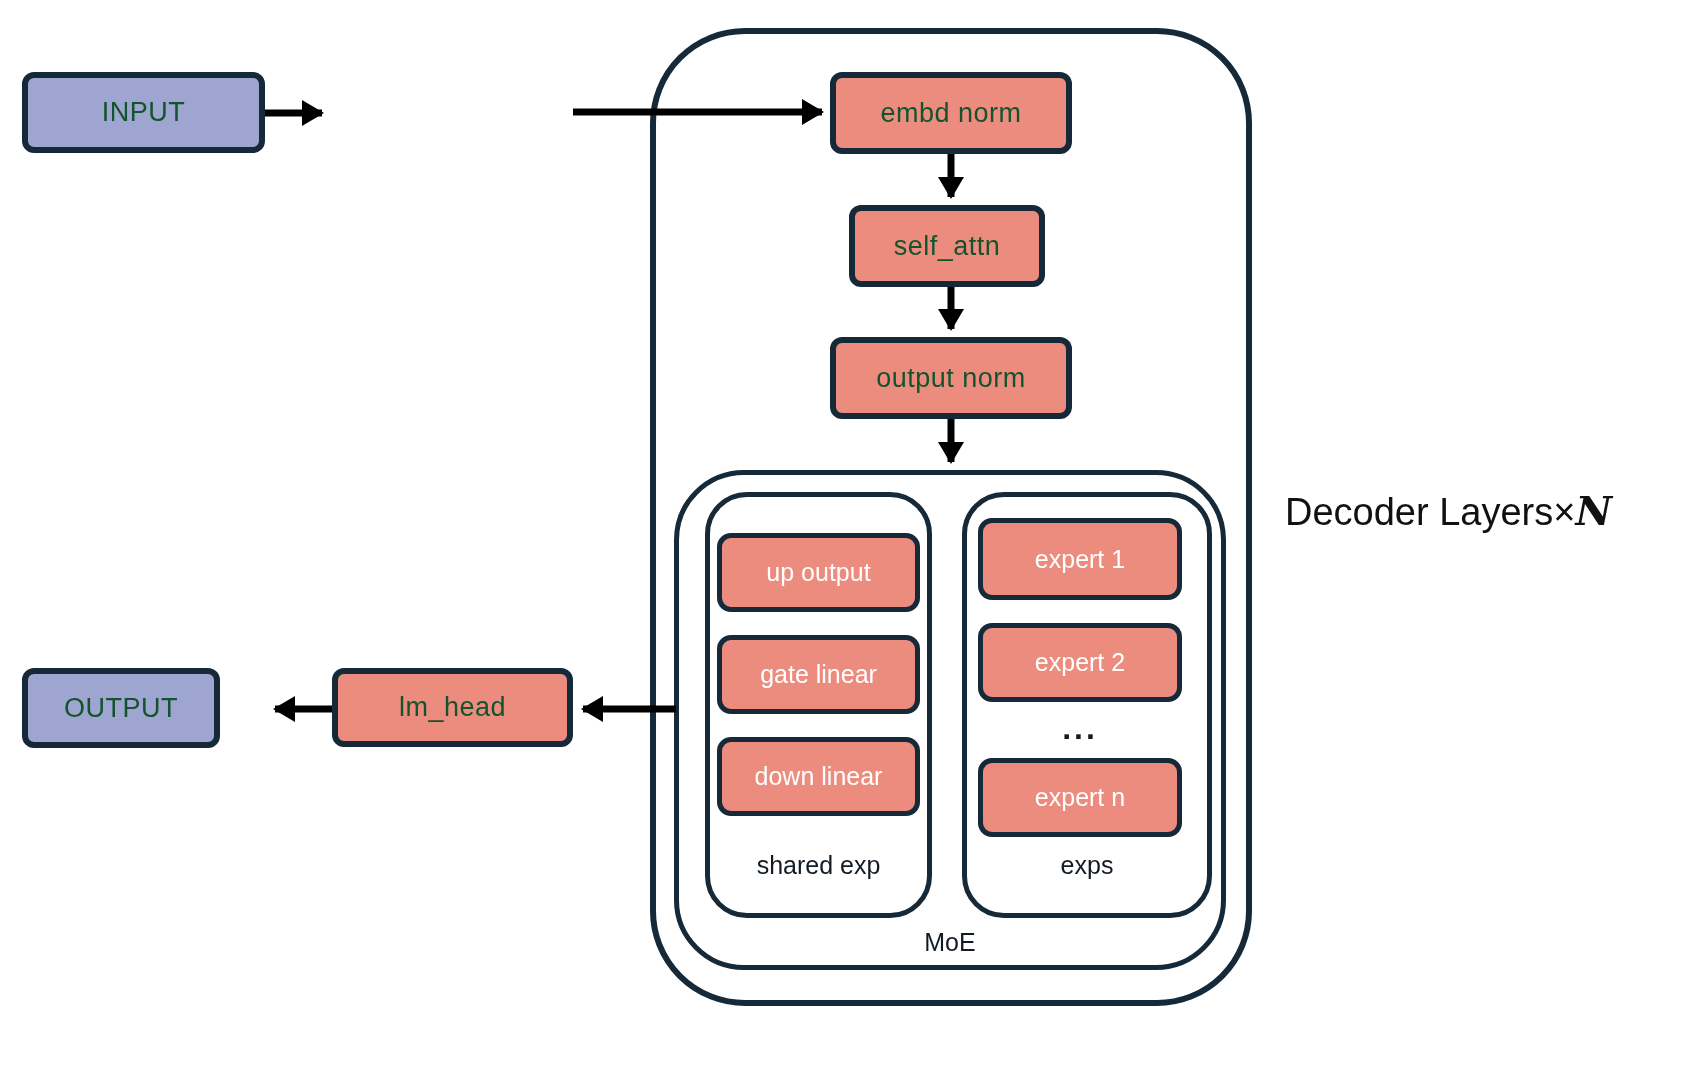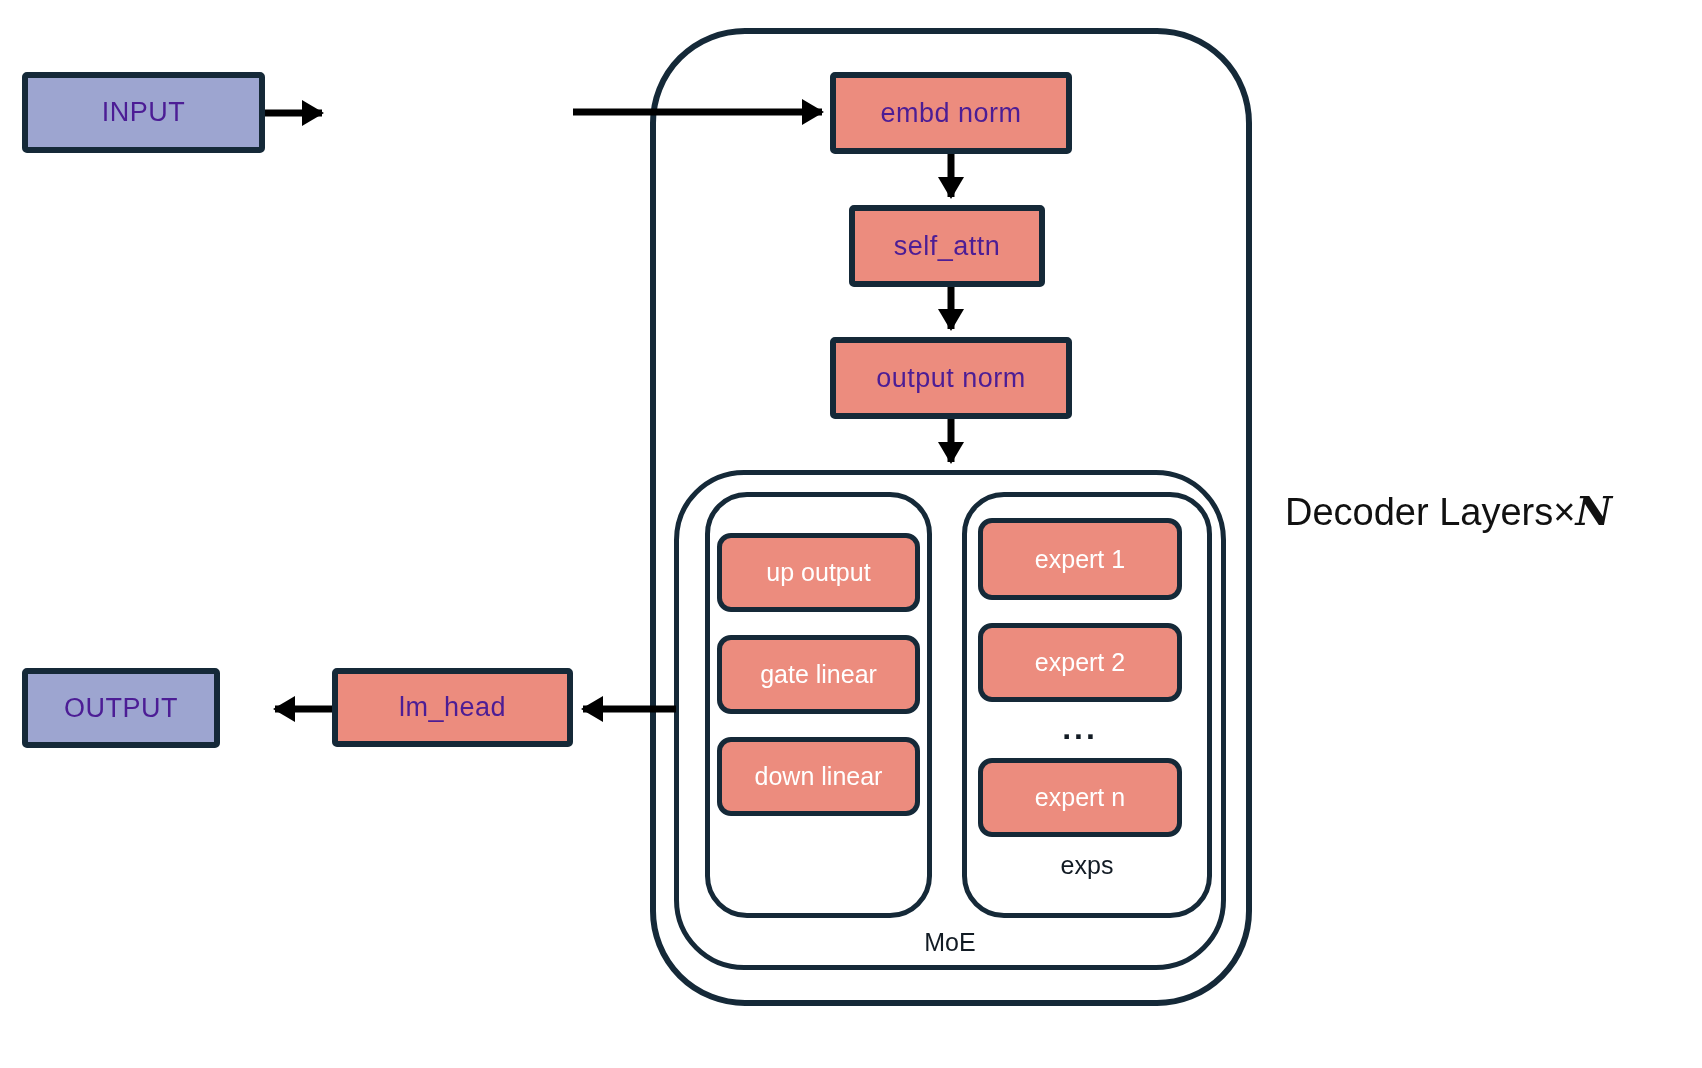--- a/index.html
+++ b/index.html
@@ -2,23 +2,23 @@
 <html><head>
 <meta charset="utf-8">
 <style>
   html,body{margin:0;padding:0;background:#fff;}
   #canvas{
     position:relative;width:1702px;height:1068px;background:#ffffff;
     font-family:"Liberation Sans",sans-serif;overflow:hidden;
   }
   .node{
     position:absolute;box-sizing:border-box;
-    border:6px solid #152938;border-radius:5px;
+    border:6px solid #152938;border-radius:12px;
     display:flex;align-items:center;justify-content:center;
-    color:#4c1d95;font-size:27px;letter-spacing:.5px;
+    color:#14532d;font-size:27px;letter-spacing:.5px;
   }
   .purple{background:#9da5d0;}
   .salmon{background:#ec8c7e;}
   .container{
     position:absolute;box-sizing:border-box;background:transparent;
     border:6px solid #152938;
   }
   .container.thin{border-width:5px;}
   .smallnode{
     position:absolute;box-sizing:border-box;background:#ec8c7e;
@@ -87,20 +87,21 @@
 
   <div class="smallnode" id="up-linear-node">
     <span>up output</span>
   </div>
   <div class="smallnode" id="gate-linear-node">
     <span>gate linear</span>
   </div>
   <div class="smallnode" id="down-linear-node">
     <span>down linear</span>
   </div>
+  <div class="darklabel" id="shared-label">shared exp</div>
 
   <div class="smallnode" id="expert1-node">
     <span>expert 1</span>
   </div>
   <div class="smallnode" id="expert2-node">
     <span>expert 2</span>
   </div>
   <div class="darklabel" id="ellipsis">...</div>
   <div class="smallnode" id="expertn-node">
     <span>expert n</span>

